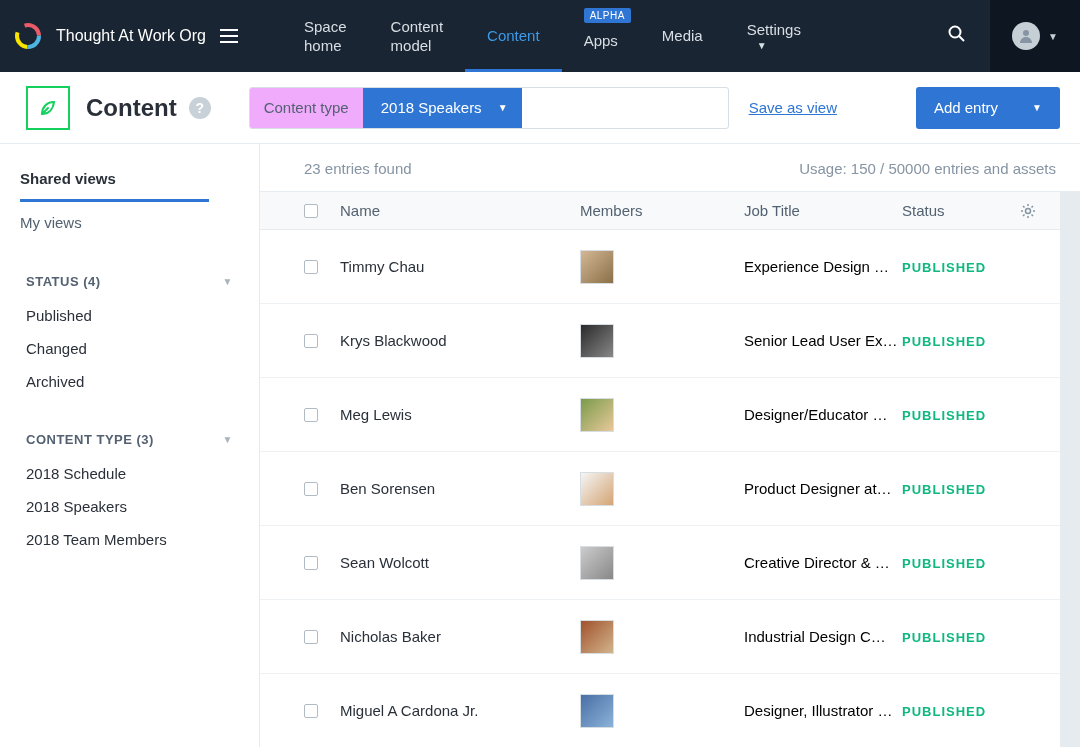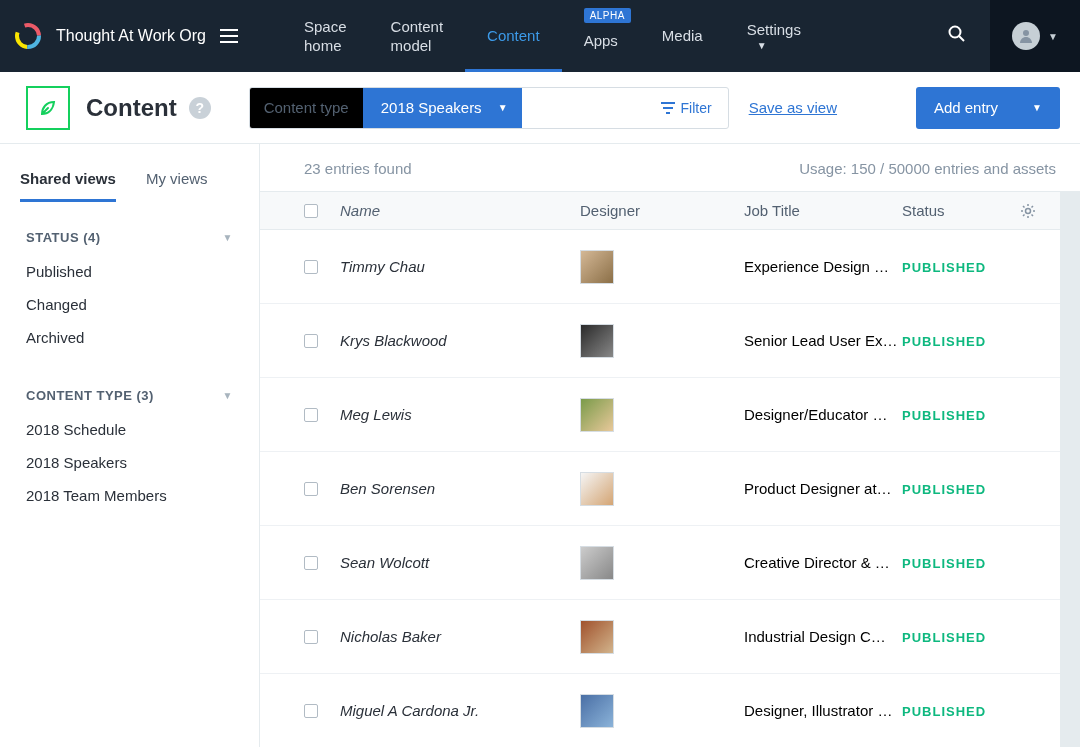--- a/index.html
+++ b/index.html
@@ -22,48 +22,48 @@
     .avatar-wrap { background: #0d1621; height: 72px; width: 90px; display: flex; align-items: center; justify-content: center; cursor: pointer; }
     .avatar-circle { width: 28px; height: 28px; border-radius: 50%; background: #c6cfd5; display: flex; align-items: center; justify-content: center; }
     
     
     .subheader { display: flex; align-items: center; height: 72px; padding: 0 20px 0 26px; border-bottom: 1px solid #e5ebee; }
     .page-icon { width: 44px; height: 44px; border: 2px solid #14d05d; display: flex; align-items: center; justify-content: center; margin-right: 16px; }
     .page-title { font-size: 24px; font-weight: 700; color: #2a3039; }
     .help-icon { margin-left: 12px; width: 22px; height: 22px; border-radius: 50%; background: #c9d1d8; color: #fff; display: flex; align-items: center; justify-content: center; font-size: 14px; font-weight: 700; }
     .sub-controls { display: flex; align-items: center; margin-left: 38px; flex: 1; }
     .filter-bar { display: flex; align-items: center; border: 1px solid #d6dde3; border-radius: 3px; height: 42px; overflow: hidden; }
-    .ct-label { background: #000000; padding: 8px 14px; height: 100%; display: flex; align-items: center; font-size: 15px; color: #536171; }
+    .ct-label { background: #f0abfc; padding: 8px 14px; height: 100%; display: flex; align-items: center; font-size: 15px; color: #536171; }
     .ct-select { background: #2e75d4; color: #fff; height: 100%; display: flex; align-items: center; padding: 0 40px 0 18px; font-size: 15px; position: relative; cursor: pointer; }
     .ct-select .dd { position: absolute; right: 14px; font-size: 10px; }
     .filter-tail { flex: 1; }
     .filter-link { display: flex; align-items: center; padding: 0 16px; cursor: pointer; color: #2e75d4; font-size: 14px; height: 100%; }
     .filter-link svg { margin-right: 6px; }
     .save-view { margin-left: 20px; color: #2e75d4; text-decoration: underline; font-size: 15px; cursor: pointer; }
     .add-entry { margin-left: auto; background: #2e75d4; color: #fff; border: none; height: 42px; padding: 0 18px; border-radius: 3px; font-size: 15px; cursor: pointer; display: flex; align-items: center; gap: 20px; }
     .add-entry .dd { margin-left: 14px; font-size: 10px; }
     
     
     .main { display: flex; height: calc(747px - 144px); }
     .sidebar { width: 274px; border-right: 1px solid #e5ebee; padding-top: 14px; }
-    .view-tabs { display: flex; padding: 0 20px; }
+    .view-tabs { display: flex; padding: 0 20px; flex-direction: column; }
     .view-tab { padding: 12px 0; margin-right: 30px; color: #536171; font-size: 15px; cursor: pointer; border-bottom: 3px solid transparent; }
     .view-tab.active { color: #2a3039; font-weight: 600; border-bottom-color: #2e75d4; }
     .sidebar-section { padding: 20px 26px 6px; }
     .sidebar-link { display: block; padding: 8px 0; color: #2a3039; font-size: 15px; cursor: pointer; }
     .sidebar-header { display: flex; justify-content: space-between; align-items: center; padding: 8px 0 10px; color: #536171; font-size: 13px; letter-spacing: .5px; font-weight: 600; cursor: pointer; }
     .sidebar-header .tri { font-size: 10px; color: #a8b4be; }
     
     
     .content { flex: 1; display: flex; flex-direction: column; }
     .meta-row { display: flex; justify-content: space-between; padding: 16px 24px 14px 44px; color: #8694a3; font-size: 15px; }
     .table { flex: 1; overflow-y: auto; }
     .thead { display: flex; align-items: center; padding: 10px 24px 10px 44px; color: #536171; font-size: 15px; background: #f7f9fa; border-top: 1px solid #e5ebee; border-bottom: 1px solid #e5ebee; }
     .col-check { width: 36px; display: flex; align-items: center; }
-    .col-name { width: 240px; font-style: italic; }
+    .col-name { width: 240px; }
     .col-head { width: 164px; }
     .col-job { width: 158px; }
     .col-status { width: 104px; }
     .col-gear { width: 30px; display: flex; justify-content: flex-end; }
     .trow { display: flex; align-items: center; padding: 14px 24px 14px 44px; border-bottom: 1px solid #eef1f4; min-height: 74px; }
     .trow .name { color: #2a3039; font-size: 15px; }
     .trow .job { color: #000000; font-size: 15px; white-space: nowrap; overflow: hidden; text-overflow: ellipsis; }
     .headshot { width: 34px; height: 34px; background: #c6cfd5; border: 1px solid #d6dde3; }
     .status-pub { color: #0eb87f; font-size: 13px; font-weight: 600; letter-spacing: 1px; }
     .cb { width: 14px; height: 14px; border: 1px solid #b1bbc4; border-radius: 2px; background: #fff; cursor: pointer; }
@@ -146,26 +146,20 @@
   <span class="page-title">Content</span>
   <span class="help-icon">?</span>
   <div class="sub-controls">
     <div class="filter-bar" style="flex:1;max-width:480px">
       <div class="ct-label">Content type</div>
       <div class="ct-select">
         <span>2018 Speakers</span>
         <span class="dd">▼</span>
       </div>
       <div class="filter-tail"></div>
-      <div class="filter-link">
-        <svg width="14" height="12" viewBox="0 0 14 12">
-            <path d="M0 1h14M2 6h10M5 11h4" stroke="#2e75d4" stroke-width="2"></path>
-          </svg>
-        <span>Filter</span>
-      </div>
     </div>
     <span class="save-view">Save as view</span>
     <button class="add-entry">
       <span>Add entry</span>
       <span class="dd">▼</span>
     </button>
   </div>
 </div>
 
 <div class="main">
@@ -199,21 +193,21 @@
       <span>23 entries found</span>
       <span>Usage: 150 / 50000 entries and assets</span>
     </div>
     <div class="content-wrap">
       <div class="table">
         <div class="thead">
           <div class="col-check">
               <div class="cb"></div>
             </div>
           <div class="col-name">Name</div>
-          <div class="col-head">Designer</div>
+          <div class="col-head">Members</div>
           <div class="col-job">Job Title</div>
           <div class="col-status">Status</div>
           <div class="col-gear">
             <svg width="16" height="16" viewBox="0 0 16 16">
                 <circle cx="8" cy="8" r="2.5" fill="none" stroke="#8694a3" stroke-width="1.5"></circle>
                 <path d="M8 1v2M8 13v2M1 8h2M13 8h2M3 3l1.5 1.5M11.5 11.5L13 13M3 13l1.5-1.5M11.5 4.5L13 3" stroke="#8694a3" stroke-width="1.5"></path>
               </svg>
           </div>
         </div>
         <div id="rows">

